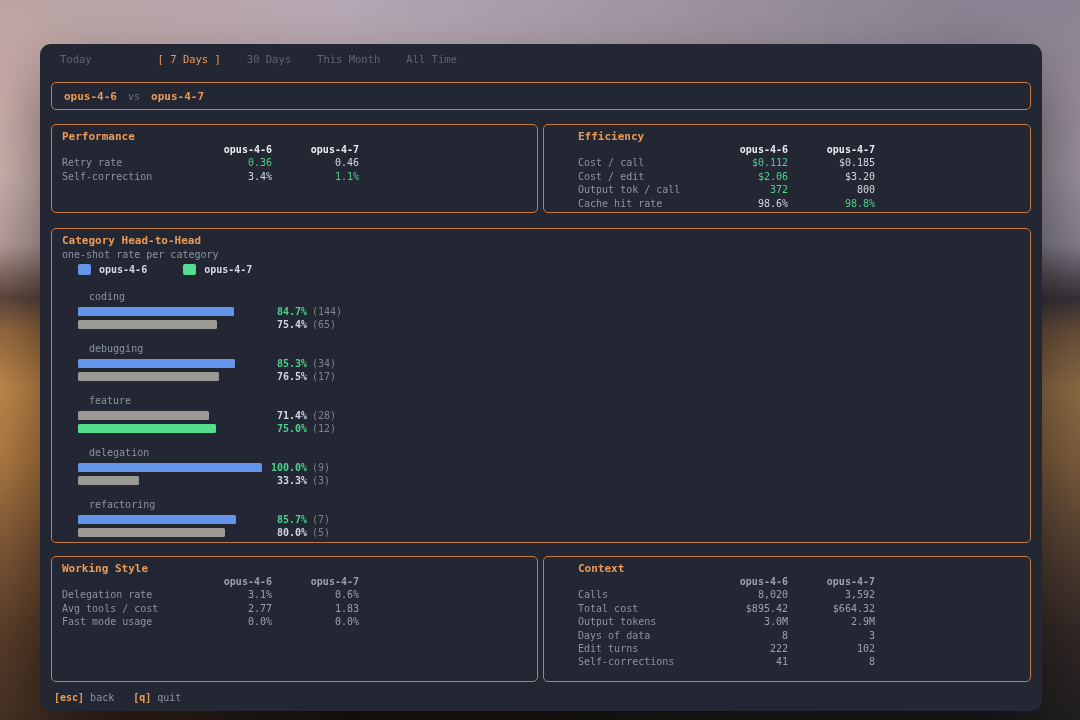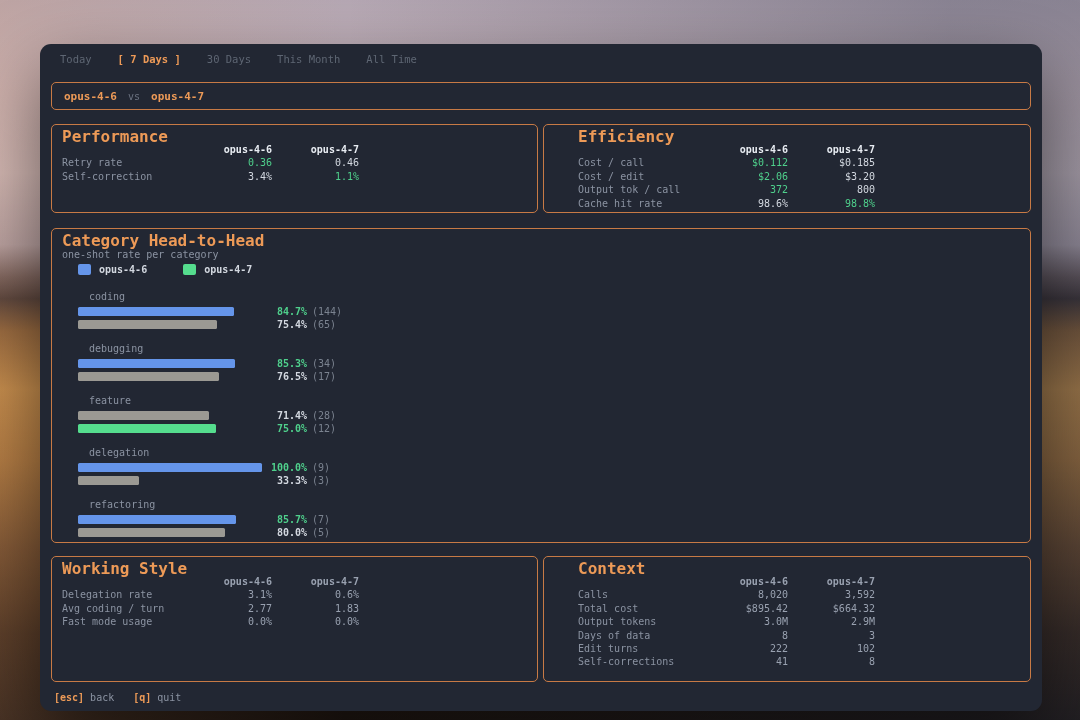--- a/index.html
+++ b/index.html
@@ -22,37 +22,37 @@
   .window {
     position: absolute; left: 40px; top: 44px; width: 1002px; height: 667px;
     background: #222733; border-radius: 11px;
     box-shadow: 0 28px 70px rgba(0,0,0,0.5);
     color: #d3d8e0; font-size: 10px;
   }
 
   
   .tabbar { display: flex; gap: 26px; padding: 9px 0 0 20px; font-size: 10.5px; color: #5e6673; line-height: 13px; }
   .tab { cursor: default; }
-  .tab.active { color: #ed9a57; font-weight: bold; }
+  .tab.active { color: #ed9a57; font-weight: normal; margin-left: 40px; }
 
   .content { margin: 0 11px; }
 
   
   .matchup {
     margin-top: 16px; height: 28px;
     border: 1px solid #c87a45; border-radius: 5px;
     display: flex; align-items: center; gap: 11px; padding-left: 12px;
     font-size: 11px;
   }
   .matchup .model { color: #ed9a57; font-weight: bold; }
   .matchup .vs { color: #6b7280; font-size: 10px; }
 
   
   .panel { border: 1px solid #c87a45; border-radius: 5px; }
-  .panel-title { color: #ed9a57; font-weight: bold; font-size: 16px; line-height: 13px; padding: 5px 10px 0; }
+  .panel-title { color: #ed9a57; font-weight: bold; font-size: 11px; line-height: 13px; padding: 5px 10px 0; }
 
   .row { display: flex; gap: 5px; }
   .r1 { margin-top: 14px; }
   .r1 .panel { height: 89px; }
   .r2 { margin-top: 13px; }
   .r2 .panel { height: 126px; }
   .p-left { width: 487px; flex: none; }
   .p-right { flex: 1; padding-left: 24px; }
 
   
@@ -271,21 +271,21 @@
           <span></span>
           <span class="c">opus-4-6</span>
           <span class="c">opus-4-7</span>
         </div>
         <div class="trow">
           <span class="lbl">Delegation rate</span>
           <span class="c">3.1%</span>
           <span class="c">0.6%</span>
         </div>
         <div class="trow">
-          <span class="lbl">Avg coding / turn</span>
+          <span class="lbl">Avg tools / cost</span>
           <span class="c">2.77</span>
           <span class="c">1.83</span>
         </div>
         <div class="trow">
           <span class="lbl">Fast mode usage</span>
           <span class="c">0.0%</span>
           <span class="c">0.0%</span>
         </div>
       </section>
 

